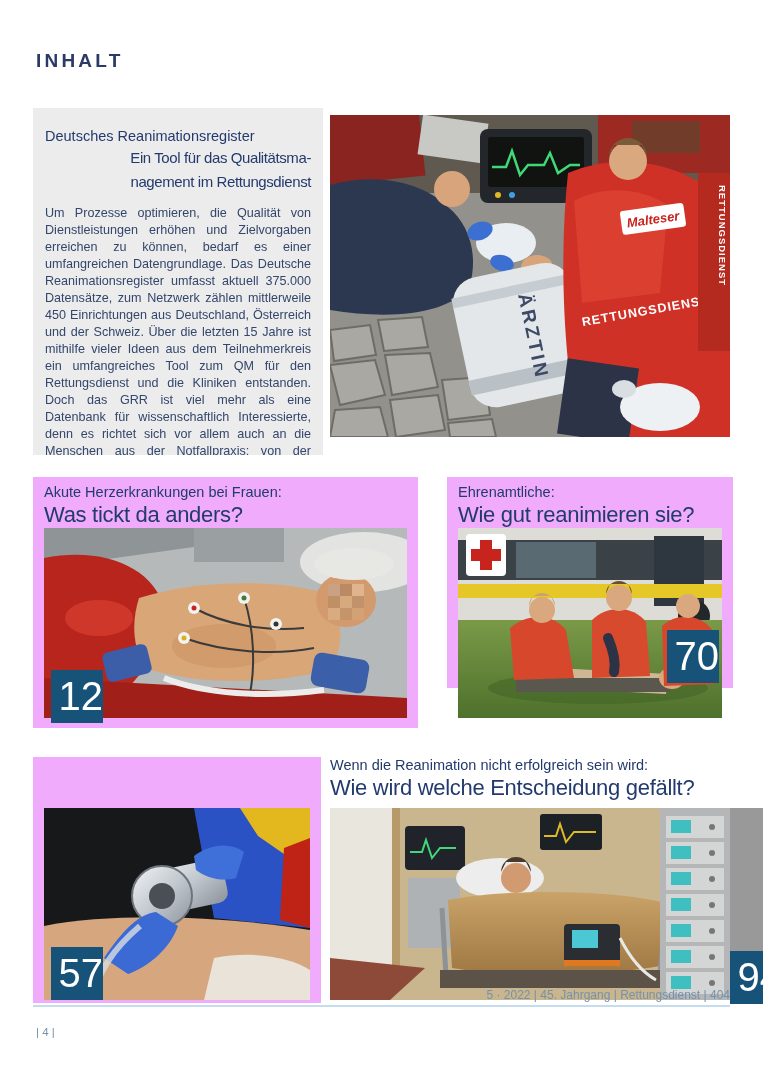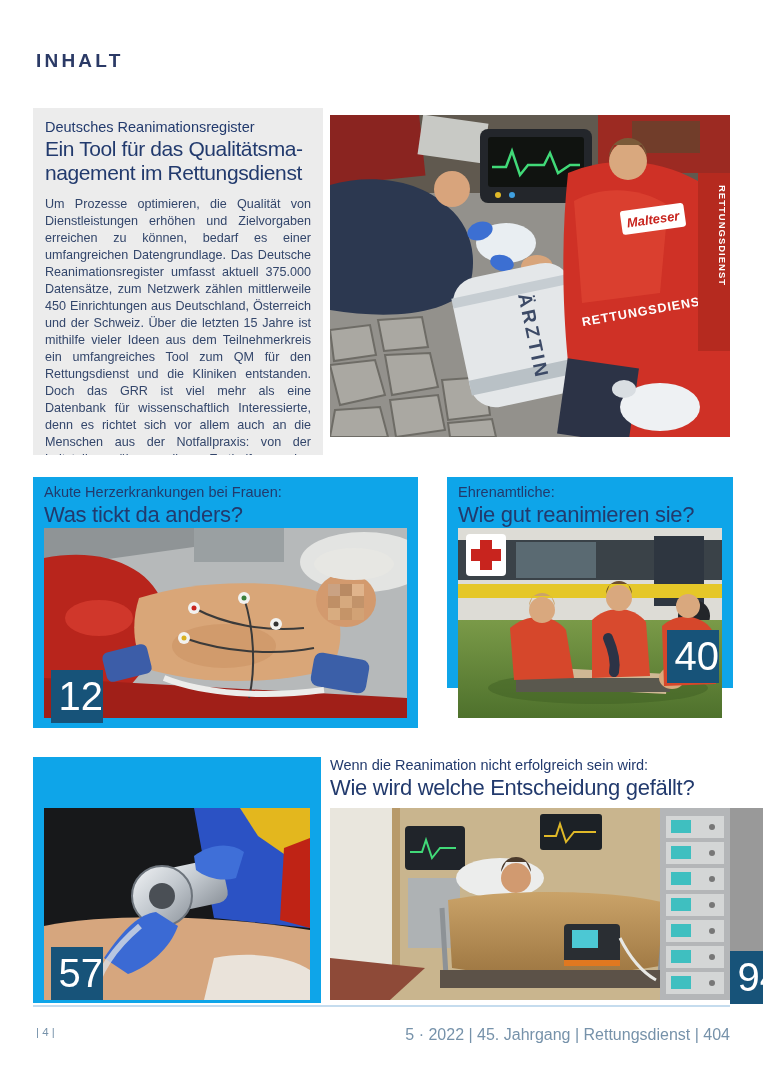--- a/index.html
+++ b/index.html
@@ -9,35 +9,35 @@
     font-family:"Liberation Sans","DejaVu Sans",sans-serif;
     color:#223a6d;
   }
   .page-title {
     position:absolute; left:36px; top:50px;
     font-size:19px; font-weight:700; letter-spacing:3.2px; color:#2b3a66;
   }
   
   .feature-text {
     position:absolute; left:33px; top:108px; width:290px; height:347px;
-    background:#ececec; box-sizing:border-box; padding:11px 12px; overflow:hidden;
+    background:#ececec; box-sizing:border-box; padding:20px 12px; overflow:hidden;
   }
   .kicker { font-size:14.5px; line-height:17px; color:#223a6d; }
-  .feature-headline { font-size:21px; line-height:24px; letter-spacing:-0.4px; color:#223a6d; margin-top:1px; }
+  .feature-headline { font-size:15px; line-height:24px; letter-spacing:-0.4px; color:#223a6d; margin-top:1px;text-align:right; }
   .feature-headline span { white-space:nowrap; }
   .feature-body {
     margin:11px 0 0 0; font-size:12.6px; line-height:17px; text-align:justify;
     color:#33466b;
   }
   .photo { position:absolute; overflow:hidden; background:#999; }
   .photo svg { display:block; }
   .feature-photo { left:330px; top:115px; width:400px; height:322px; }
 
   
-  .teaser { position:absolute; background:#0ea5e9; }
+  .teaser { position:absolute; background:#f0abfc; }
   .teaser-a { left:33px;  top:477px; width:385px; height:251px; }
   .teaser-b { left:447px; top:477px; width:286px; height:211px; }
   .teaser-c { left:33px;  top:757px; width:288px; height:246px; }
   .teaser-text { position:absolute; left:11px; top:7px; right:8px; }
   .teaser-headline { font-size:22px; line-height:26px; letter-spacing:-0.3px; color:#223a6d; margin-top:1px; white-space:nowrap; }
   .photo-a { left:11px; top:51px; width:363px; height:190px; }
   .photo-b { left:11px; top:51px; width:264px; height:190px; }
   .photo-c { left:11px; top:51px; width:266px; height:192px; }
   .teaser .photo { position:absolute; }
 
@@ -51,21 +51,21 @@
     font-weight:400; z-index:5;
   }
   .numbox-12 { left:18px; bottom:5px; }
   .numbox-50 { right:14px; bottom:5px; }
   .numbox-57 { left:18px; bottom:3px; }
   .numbox-94 { right:8px; bottom:-4px; }
 
   
   .footer-rule { position:absolute; left:33px; top:1005px; width:697px; height:2px; background:#c5dcee; }
   .footer-left  { position:absolute; left:36px;  top:1026px; font-size:11.5px; color:#7692aa; }
-  .footer-right { position:absolute; right:33px; top:1026px; font-size:16px; color:#7692aa; }
+  .footer-right { position:absolute; right:33px; top:988px; font-size:12px; color:#7692aa; }
 </style>
 </head>
 <body>
 
 <div class="page">
 
   <div class="page-title">INHALT</div>
 
   <section class="feature-text">
     <div class="kicker">Deutsches Reanimationsregister</div>
@@ -217,21 +217,21 @@
           <circle cx="161" cy="70" r="13" fill="#d9a87e"></circle>
           <path d="M148,66 A13 13 0 0 1 174,66 L170,56 L152,56 Z" fill="#6e4e2e"></path>
         </g>
         <g>
           <path d="M204,98 C218,84 244,86 254,102 L258,156 L206,158 Z" fill="#d6472b"></path>
           <circle cx="230" cy="78" r="12" fill="#d9a87e"></circle>
         </g>
         <path d="M150,110 C156,124 158,134 156,144" stroke="#2c3346" stroke-width="10" fill="none" stroke-linecap="round"></path>
       </svg>
     </div>
-    <div class="numbox numbox-50">40</div>
+    <div class="numbox numbox-50">70</div>
   </section>
 
   <section class="teaser teaser-c">
     <div class="photo photo-c">
       <svg viewBox="0 0 266 192" width="266" height="192">
         <rect width="266" height="192" fill="#17181a"></rect>
         <path d="M150,0 L266,0 L266,120 L170,110 Z" fill="#2b52c4"></path>
         <path d="M196,0 L266,0 L266,64 L214,28 Z" fill="#e3b71e"></path>
         <path d="M240,40 L266,30 L266,120 L236,112 Z" fill="#bf2315"></path>
         <path d="M0,118 C70,104 180,108 266,122 L266,192 L0,192 Z" fill="#d6a67e"></path>

